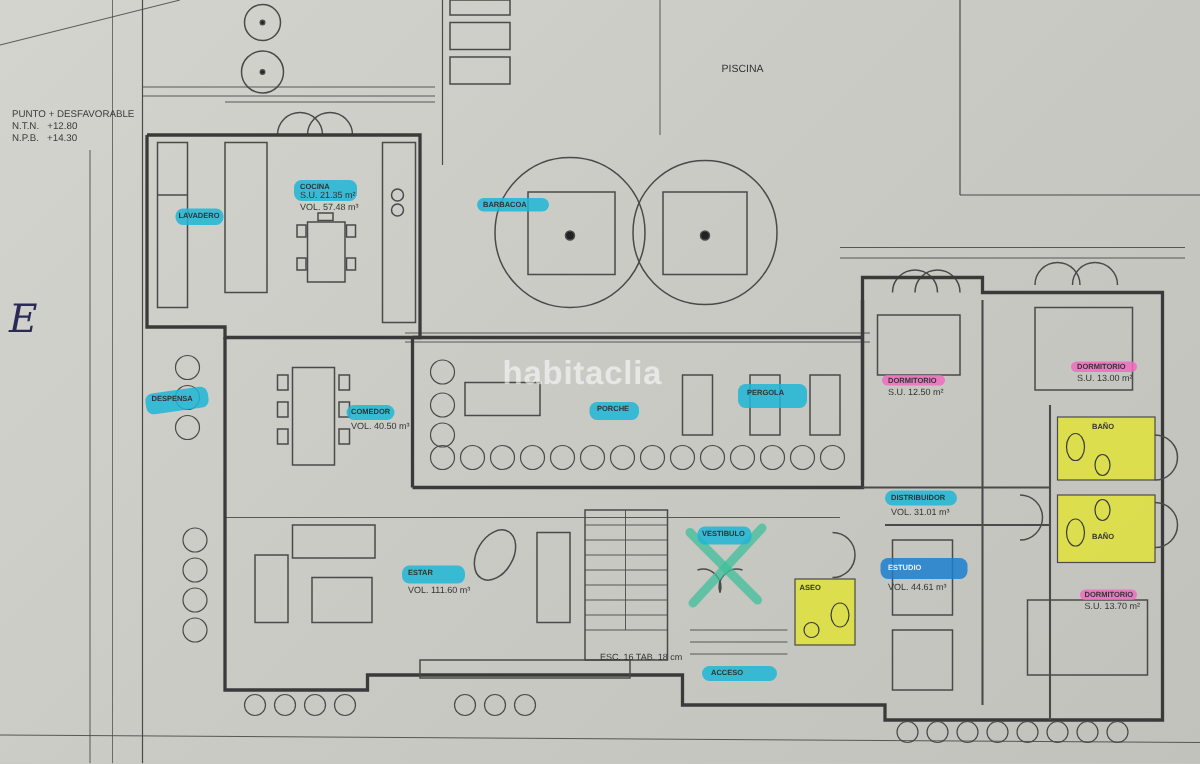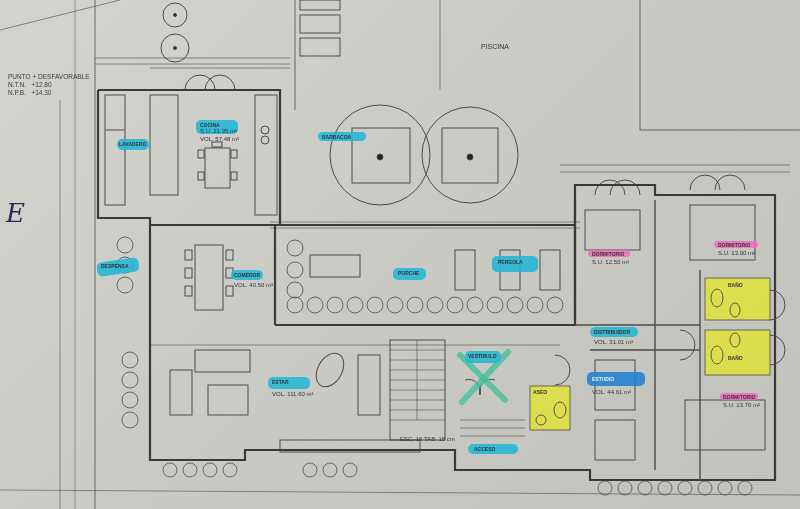--- a/index.html
+++ b/index.html
@@ -248,13 +248,14 @@
   <div class="lbl rm" style="left:533px;top:389px;">ASEO</div>
   <div class="lbl" style="left:400px;top:436px;">ESC. 16 TAB. 18 cm</div>
 
   <div class="hdr">
     <div>PUNTO + DESFAVORABLE</div>
     <div><span>N.T.N.</span>&nbsp;&nbsp;&nbsp;<span>+12.80</span></div>
     <div><span>N.P.B.</span>&nbsp;&nbsp;&nbsp;<span>+14.30</span></div>
   </div>
   <div class="piscina">PISCINA</div>
   <div class="hand">E</div>
+  <div class="wm">habitaclia</div>
 </div>
 
 </body></html>

